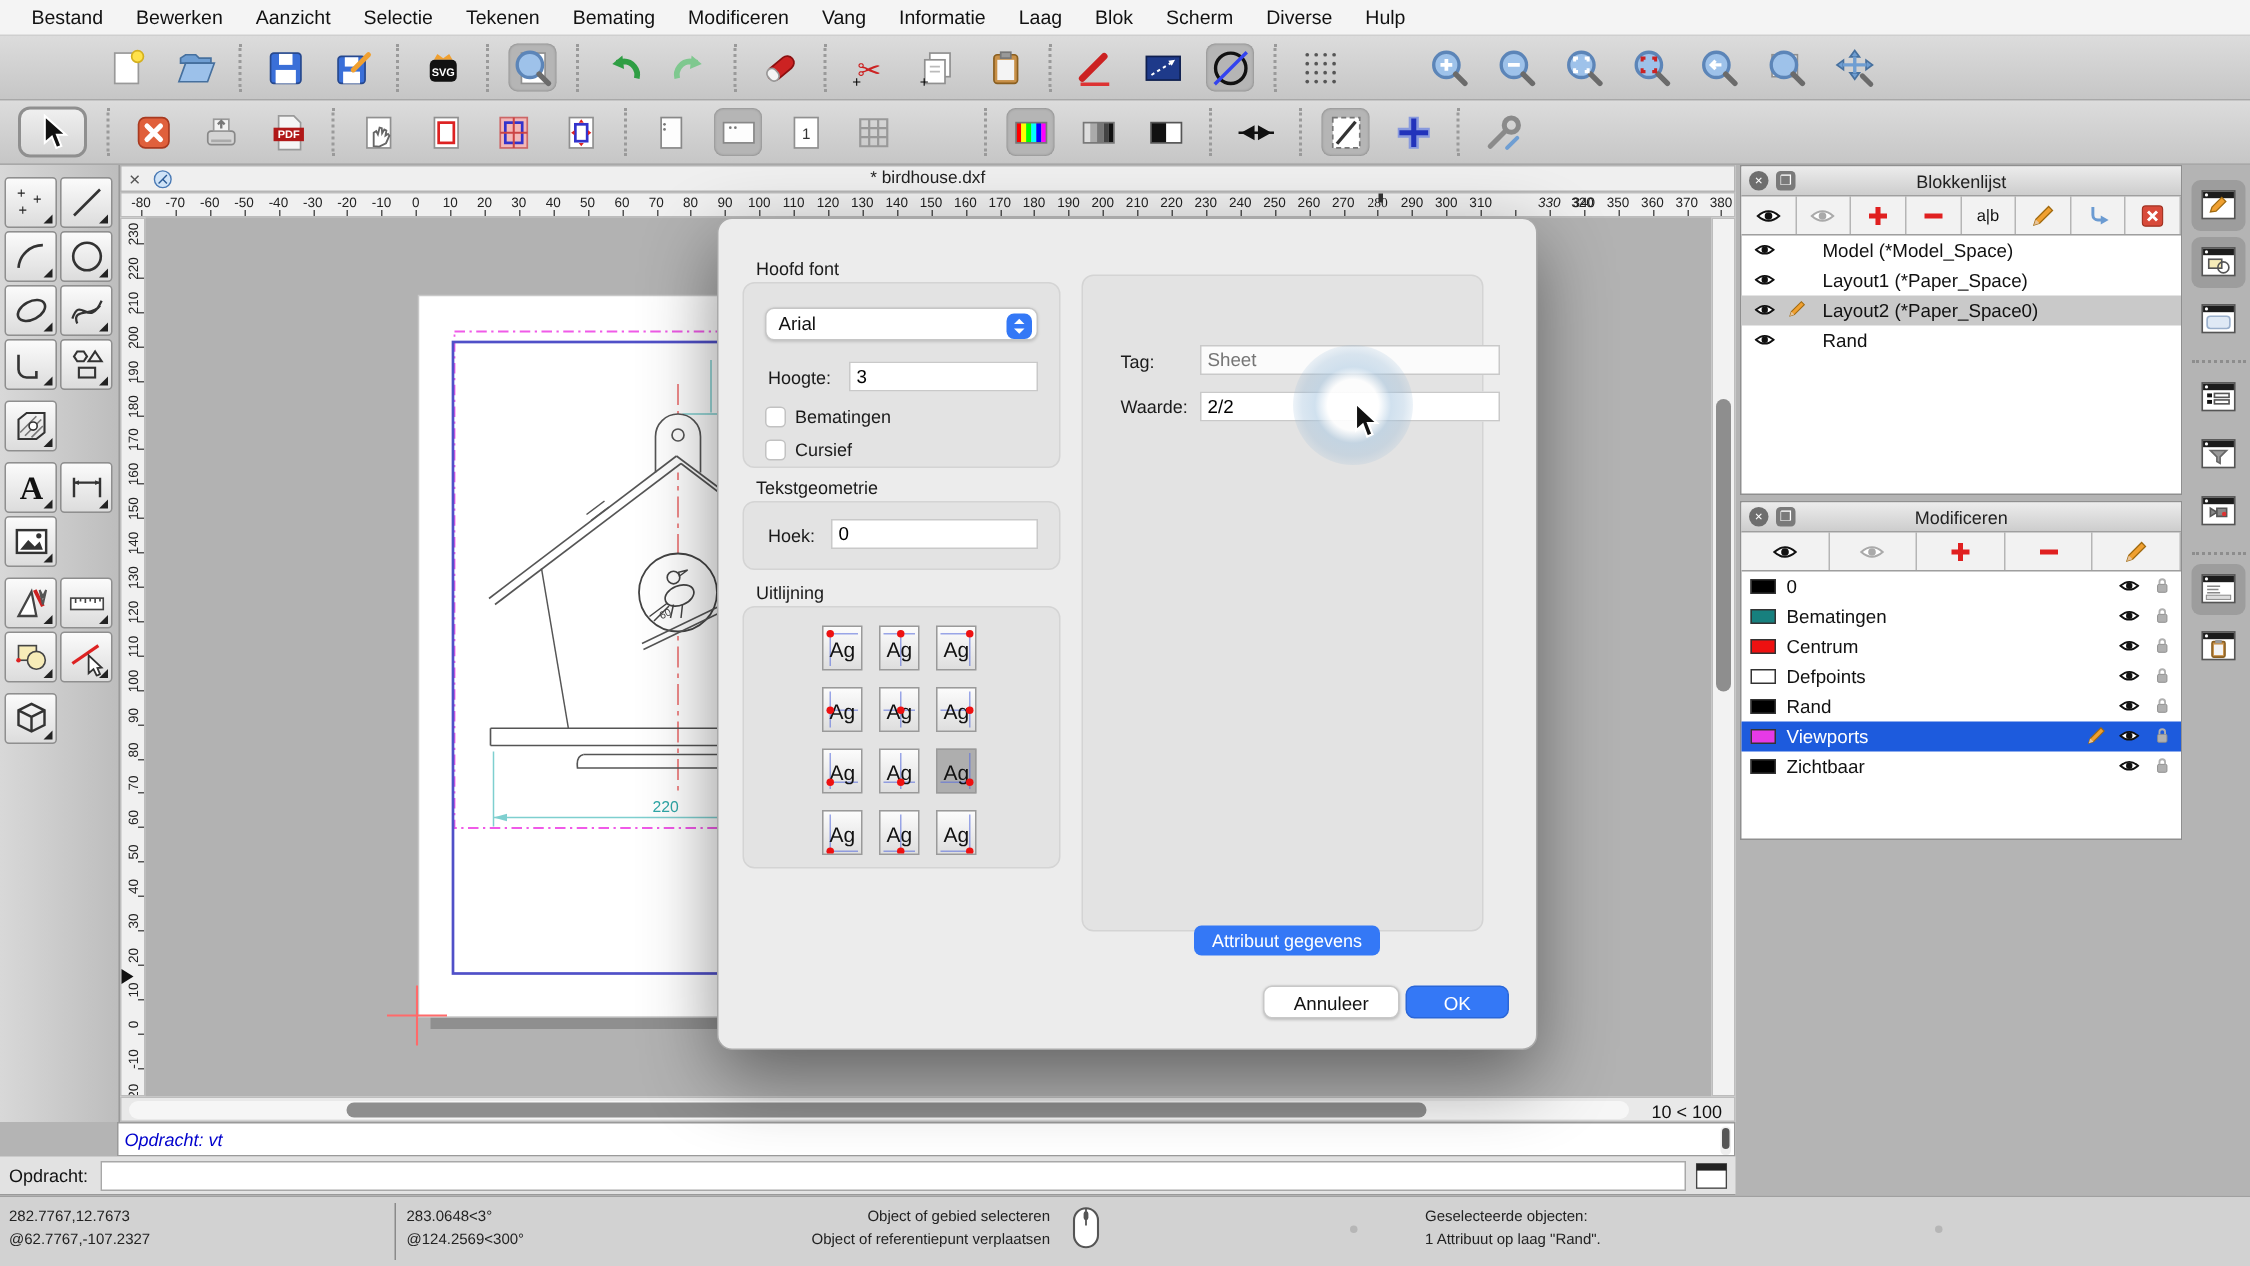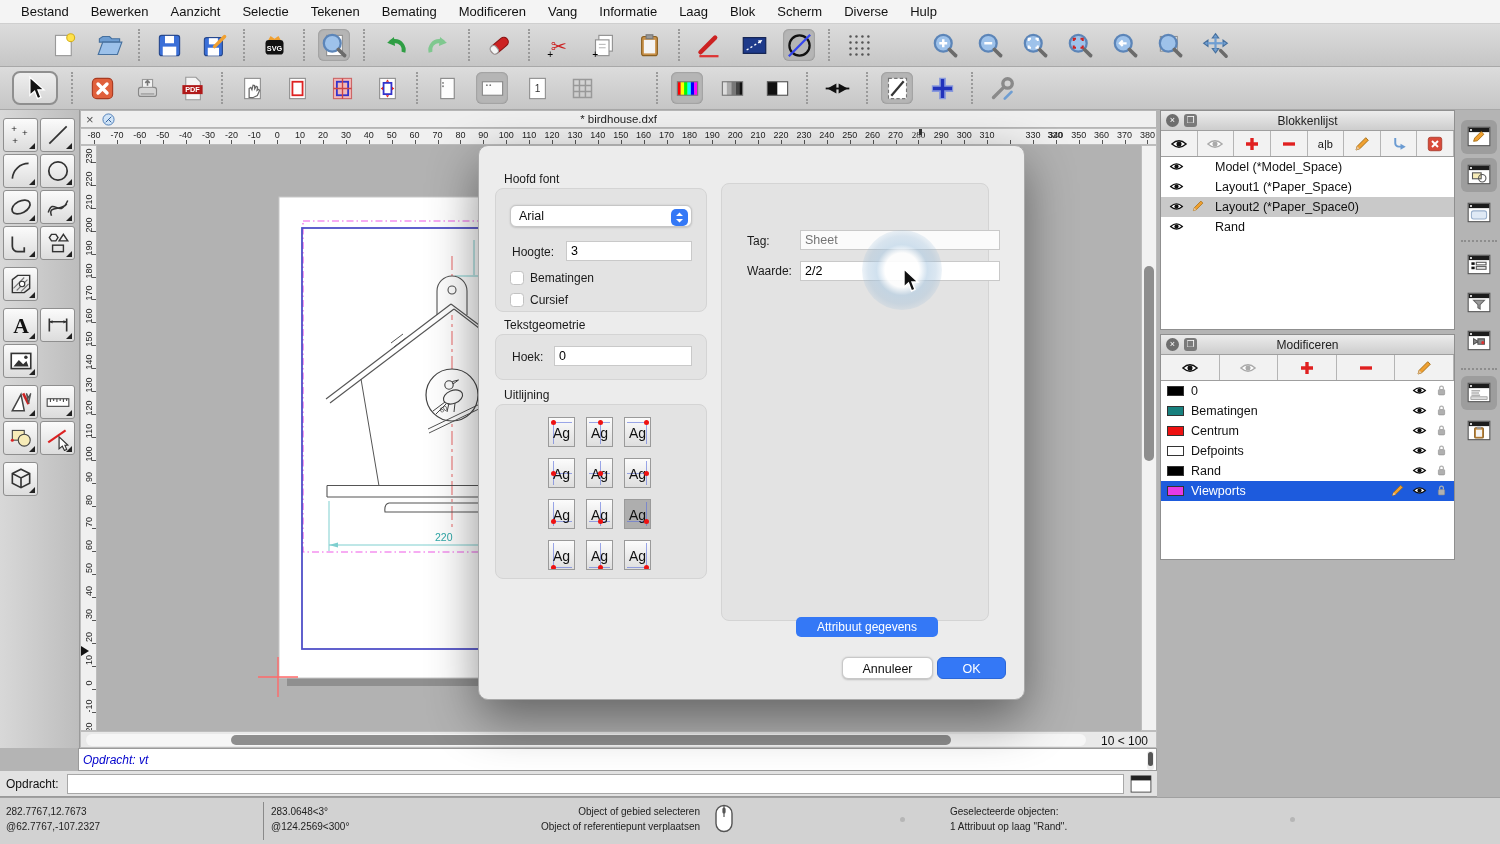--- a/index.html
+++ b/index.html
@@ -6,21 +6,21 @@
   html,body { width:1500px; height:844px; overflow:hidden; }
   body { font-family:"Liberation Sans", sans-serif; background:#b4b4b4; position:relative; font-size:12px; color:#111; }
   #app { position:absolute; inset:0; }
 
   
   .menubar { position:absolute; left:0; top:0; width:1500px; height:24px; background:#f4f4f4; border-bottom:1px solid #cfcfcf; display:flex; align-items:center; padding-left:10px; }
   .menu-item { font-size:13px; color:#111; padding:0 11px; line-height:24px; }
 
   
   .toolbar { position:absolute; left:0; width:1500px; background:linear-gradient(#dcdcdc,#c6c6c6); border-bottom:1px solid #a8a8a8; display:flex; align-items:center; }
-  #toolbar1 { top:24px; height:43px; padding-left:48px; gap:13px; }
+  #toolbar1 { top:24px; height:43px; padding-left:69px; gap:13px; }
   #toolbar2 { top:67px; height:43px; padding-left:12px; gap:13px; }
   .tb-btn { width:32px; height:32px; display:flex; align-items:center; justify-content:center; border-radius:6px; flex:0 0 auto; }
   .tb-btn.selected { background:#b5b5b5; box-shadow:inset 0 0 2px rgba(0,0,0,.35); }
   .tb-btn.boxed { width:46px; height:34px; border:2px solid #8f8f8f; border-radius:8px; background:linear-gradient(#efefef,#d6d6d6); }
   .tb-sep { width:1px; height:32px; border-left:2px dotted #9a9a9a; flex:0 0 auto; }
   .tb-spacer { width:28px; flex:0 0 auto; }
 
   
   .palette { position:absolute; left:0; top:110px; width:80px; height:638px; background:linear-gradient(90deg,#d8d8d8,#bdbdbd); border-right:1px solid #9a9a9a; padding-top:8px; }
   .pal-row { display:flex; gap:2px; padding-left:3px; margin-bottom:2px; }
@@ -669,21 +669,21 @@
       <div class="num" style="left: 837.4px; font-family: Liberation Serif, serif;">280</div>
       <div class="tick" style="left: 837.4px;"></div>
       <div class="num" style="left: 860.3px;">290</div>
       <div class="tick" style="left: 860.3px;"></div>
       <div class="num" style="left: 883.2px;">300</div>
       <div class="tick" style="left: 883.2px;"></div>
       <div class="num" style="left: 906.1px;">310</div>
       <div class="tick" style="left: 906.1px;"></div>
       <div class="num" style="left: 974px;">320</div>
       <div class="tick" style="left: 929px;"></div>
-      <div class="num" style="left: 951.9px;">330</div>
+      <div class="num" style="left: 951.9px; font-style: italic;">330</div>
       <div class="tick" style="left: 951.9px;"></div>
       <div class="num" style="left: 974.8px;">340</div>
       <div class="tick" style="left: 974.8px;"></div>
       <div class="num" style="left: 997.7px;">350</div>
       <div class="tick" style="left: 997.7px;"></div>
       <div class="num" style="left: 1020.6px;">360</div>
       <div class="tick" style="left: 1020.6px;"></div>
       <div class="num" style="left: 1043.5px;">370</div>
       <div class="tick" style="left: 1043.5px;"></div>
       <div class="num" style="left: 1066.4px;">380</div>
@@ -1037,20 +1037,34 @@
             <div class="row-icon"><svg viewBox="0 0 24 24" width="15" height="15">
                 <path d="M2.5 12 q9.5-8.5 19 0 q-9.5 8.5 -19 0z" fill="#fff" stroke="#111" stroke-width="1.8"></path>
                 <circle cx="12" cy="12" r="3.4" fill="#111"></circle>
               </svg></div>
             <div class="row-icon"><svg viewBox="0 0 24 24" width="15" height="15">
                 <rect x="7" y="10.5" width="10" height="8.5" rx="1.5" fill="#b0b0b0" stroke="#8d8d8d"></rect>
                 <path d="M9 10.5 V8 a3 3 0 0 1 6 0 v2.5" fill="none" stroke="#b0b0b0" stroke-width="2"></path>
               </svg></div>
           </div>
         </div>
+        <div class="panel-row">
+          <div class="swatch" style="background: rgb(0, 0, 0);"></div>
+          <div>Zichtbaar</div>
+          <div class="row-right">
+            <div class="row-icon"><svg viewBox="0 0 24 24" width="15" height="15">
+                <path d="M2.5 12 q9.5-8.5 19 0 q-9.5 8.5 -19 0z" fill="#fff" stroke="#111" stroke-width="1.8"></path>
+                <circle cx="12" cy="12" r="3.4" fill="#111"></circle>
+              </svg></div>
+            <div class="row-icon"><svg viewBox="0 0 24 24" width="15" height="15">
+                <rect x="7" y="10.5" width="10" height="8.5" rx="1.5" fill="#b0b0b0" stroke="#8d8d8d"></rect>
+                <path d="M9 10.5 V8 a3 3 0 0 1 6 0 v2.5" fill="none" stroke="#b0b0b0" stroke-width="2"></path>
+              </svg></div>
+          </div>
+        </div>
       </div>
   </div>
 
   <div class="strip" id="strip">
       <div class="strip-btn selected">
         <svg viewBox="0 0 24 24" width="26" height="26">
           <rect x="2" y="3" width="20" height="17" fill="#fff" stroke="#555"></rect>
           <rect x="2.5" y="3.5" width="19" height="4" fill="#1c1c1c"></rect>
           <circle cx="4.6" cy="5.5" r="1" fill="#fff"></circle>
           <path d="M7 16 l1-3 6-6 2.5 2.5 -6 6z" fill="#f0a030" stroke="#a06a10" stroke-width=".8"></path>
@@ -1227,21 +1241,21 @@
         </div>
     </div>
 
     <div class="groupbox" style="left:242px;top:37px;width:268px;height:438px">
       <span class="dlg-label" style="left:25px;top:50px">Tag:</span>
       <input class="dlg-input" style="left: 78px; top: 46px; width: 200px;" disabled="" placeholder="Sheet">
       <span class="dlg-label" style="left:25px;top:80px">Waarde:</span>
       <input class="dlg-input" style="left: 78px; top: 77px; width: 200px;" value="2/2">
     </div>
 
-    <div class="seg-btn" style="left:317px;top:471px;width:142px;height:20px">Attribuut gegevens</div>
+    <div class="seg-btn" style="left:317px;top:471px;width:124px;height:20px">Attribuut gegevens</div>
     <div class="btn white" style="left:363px;top:511px;width:91px">Annuleer</div>
     <div class="btn blue" style="left:458px;top:511px;width:69px">OK</div>
   </div>
 
   <div class="halo"></div>
   <svg class="cursor" width="24" height="26" viewBox="0 0 24 26">
     <path d="M4 1 L4 19 L8.5 15 L11.5 23 L15 21.5 L12 14 L18 14 Z" fill="#111" stroke="#fff" stroke-width="1.4"></path>
   </svg>
 </div>
 

